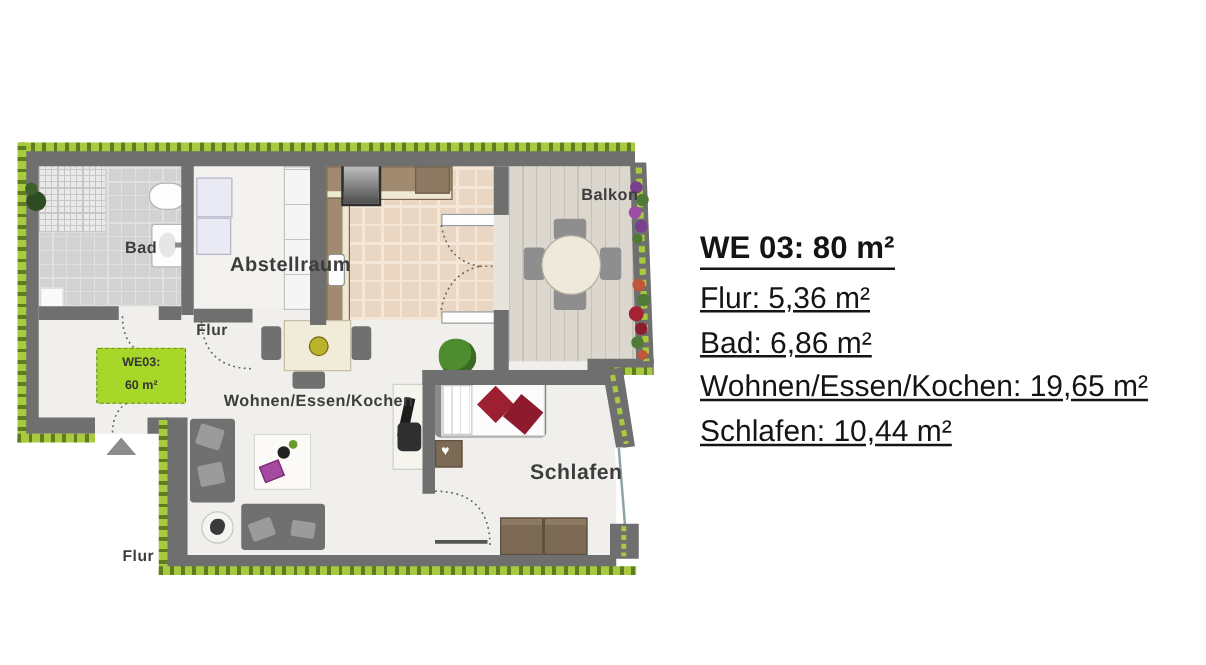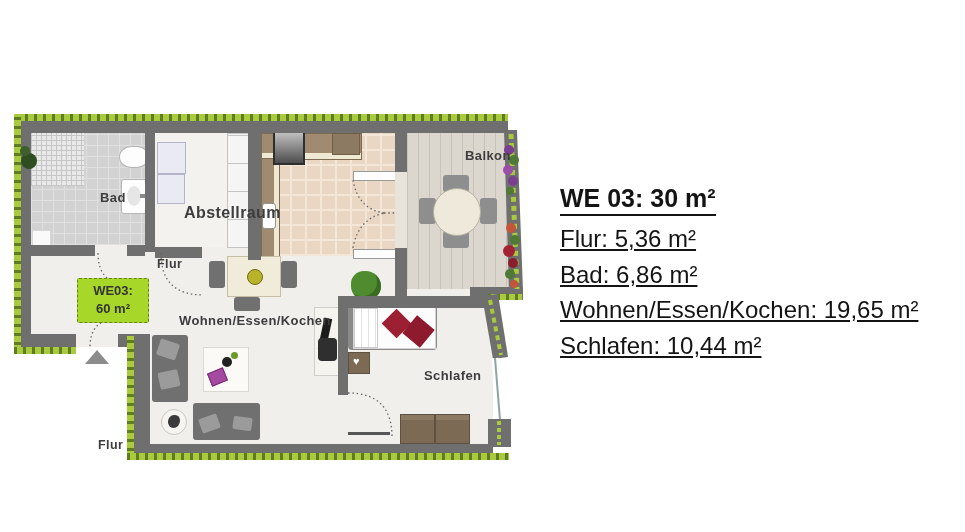--- a/index.html
+++ b/index.html
@@ -24,21 +24,21 @@
   .hedge{background:repeating-linear-gradient(90deg,#5e7d20 0 3px,#a9ca3e 3px 9px);z-index:31;}
   .hedge.v{background:repeating-linear-gradient(0deg,#5e7d20 0 3px,#a9ca3e 3px 9px);}
   
   .furn{z-index:10;}
   .gray{background:#707070;border-radius:3px;}
   .cushion{background:#9b9b9b;border-radius:2px;}
   .white-fix{background:#fdfdfd;border:1px solid #b5b5b5;border-radius:3px;}
   .brown{background:#7c6a55;border:1px solid #5f5142;}
   .label{position:absolute;z-index:40;color:#3d3d3d;font-weight:700;letter-spacing:.4px;white-space:nowrap;padding-left:28px;}
   #badge{z-index:45;background:#a7d829;border:1px dashed #63831a;border-radius:2px;
-         text-align:center;color:#343434;font-weight:700;font-size:13px;line-height:18px;padding-top:3px;}
+         text-align:center;color:#343434;font-weight:700;font-size:10px;line-height:18px;padding-top:3px;}
   #entrance-triangle{width:0;height:0;border-left:12px solid transparent;border-right:12px solid transparent;
          border-bottom:14px solid #8c8c8c;z-index:40;}
   
   #legend{left:560px;top:184px;color:#141414;font-size:24px;z-index:50;}
   #legend .title{font-weight:700;font-size:25px;display:inline-block;border-bottom:2.5px solid #141414;
                  padding-bottom:1px;margin-bottom:5px;}
   #legend .item{line-height:35.5px;text-decoration:underline;}
   svg{position:absolute;left:0;top:0;z-index:35;}
 </style>
 </head>
@@ -194,32 +194,32 @@
         <circle cx="513" cy="263" r="5" fill="#8a1e2c"></circle>
       <circle cx="510" cy="274" r="5" fill="#4e7a35"></circle>
         <circle cx="514" cy="284" r="4" fill="#c2563a"></circle>
     </g>
   </svg>
 
   <div class="label" style="left:72px;top:190px;font-size:13px;">Bad</div>
   <div class="label" style="left:156px;top:204px;font-size:16px;">Abstellraum</div>
   <div class="label" style="left:129px;top:257px;font-size:12.5px;">Flur</div>
   <div class="label" style="left:151px;top:313px;font-size:13px;">Wohnen/Essen/Kochen</div>
-  <div class="label" style="left:396px;top:368px;font-size:13px;">Schlafen</div>
+  <div class="label" style="left:396px;top:368px;font-size:17px;">Schlafen</div>
   <div class="label" style="left:437px;top:148px;font-size:13px;">Balkon</div>
   <div class="label" style="left:70px;top:438px;font-size:12.5px;">Flur</div>
 
   <div id="badge" class="abs" style="left:77px;top:278px;width:70px;height:40px;">
     <div>WE03:</div>
     <div>60 m²</div>
   </div>
 
   <div id="entrance-triangle" class="abs" style="left:85px;top:350px;"></div>
 
   <div id="legend" class="abs">
-    <div class="title">WE 03: 30 m²</div>
+    <div class="title">WE 03: 80 m²</div>
     <div class="item">Flur: 5,36 m²</div>
     <div class="item">Bad: 6,86 m²</div>
     <div class="item">Wohnen/Essen/Kochen: 19,65 m²</div>
     <div class="item">Schlafen: 10,44 m²</div>
   </div>
 
 </div>
 
 </body></html>

